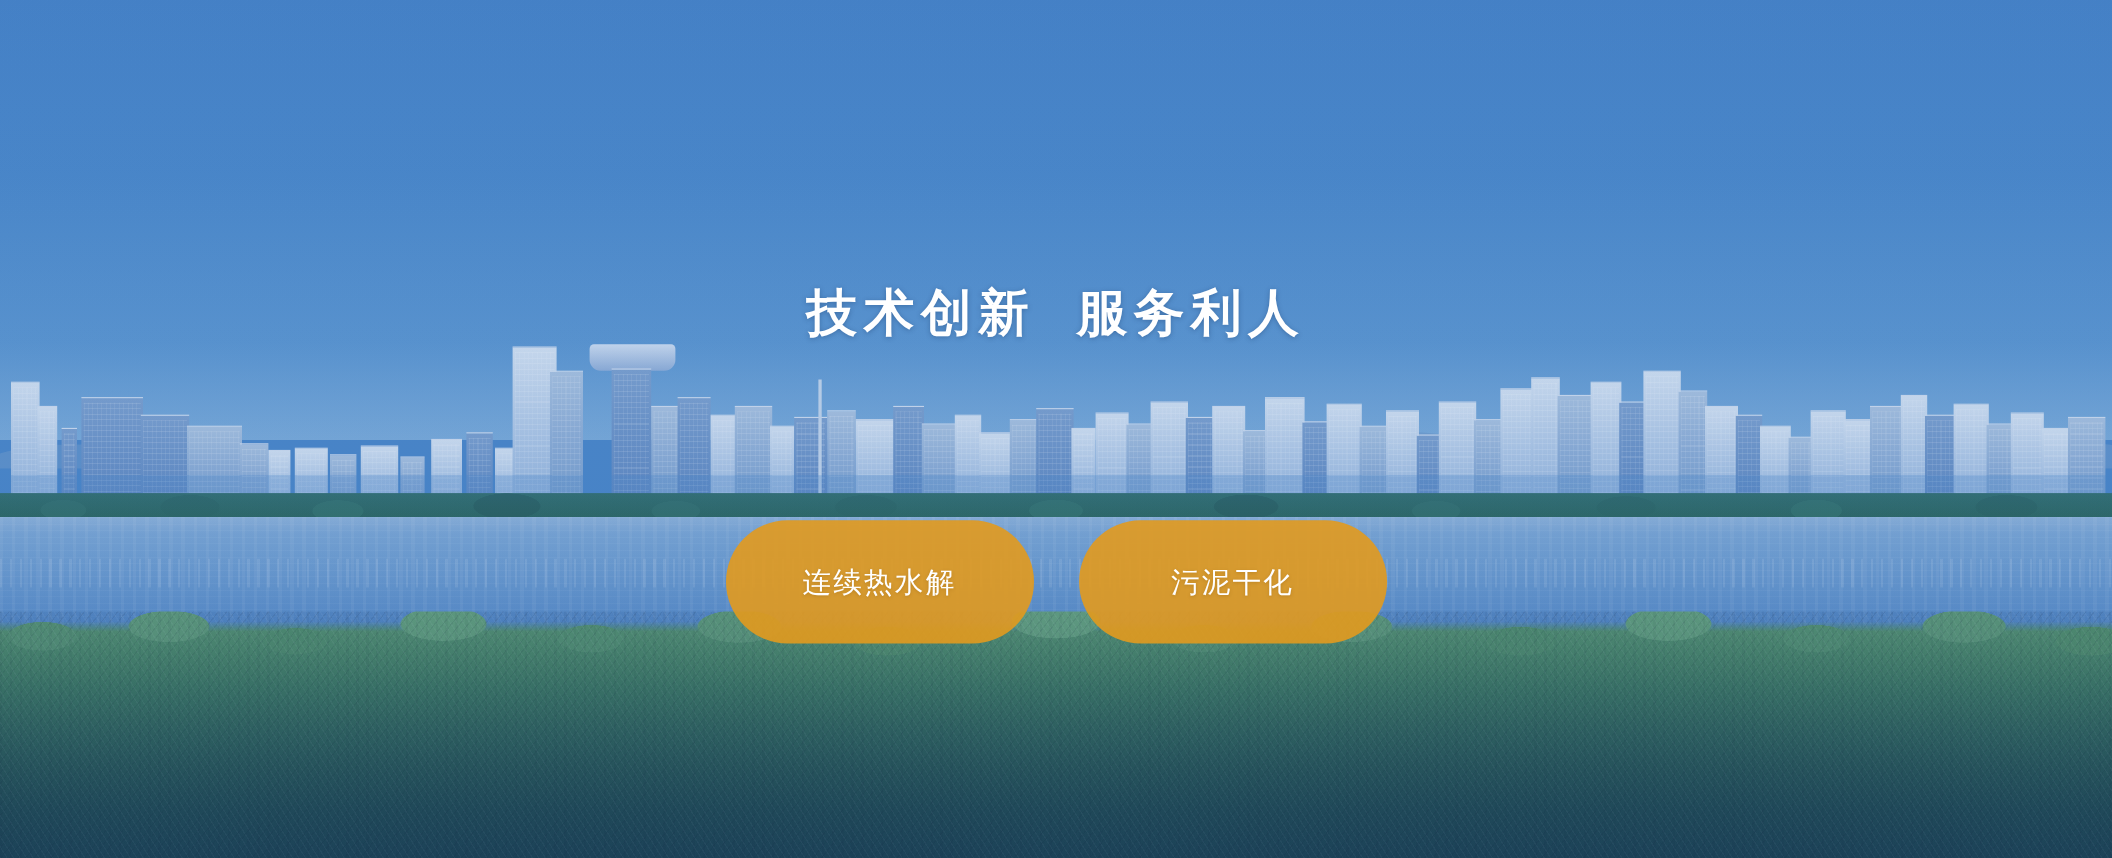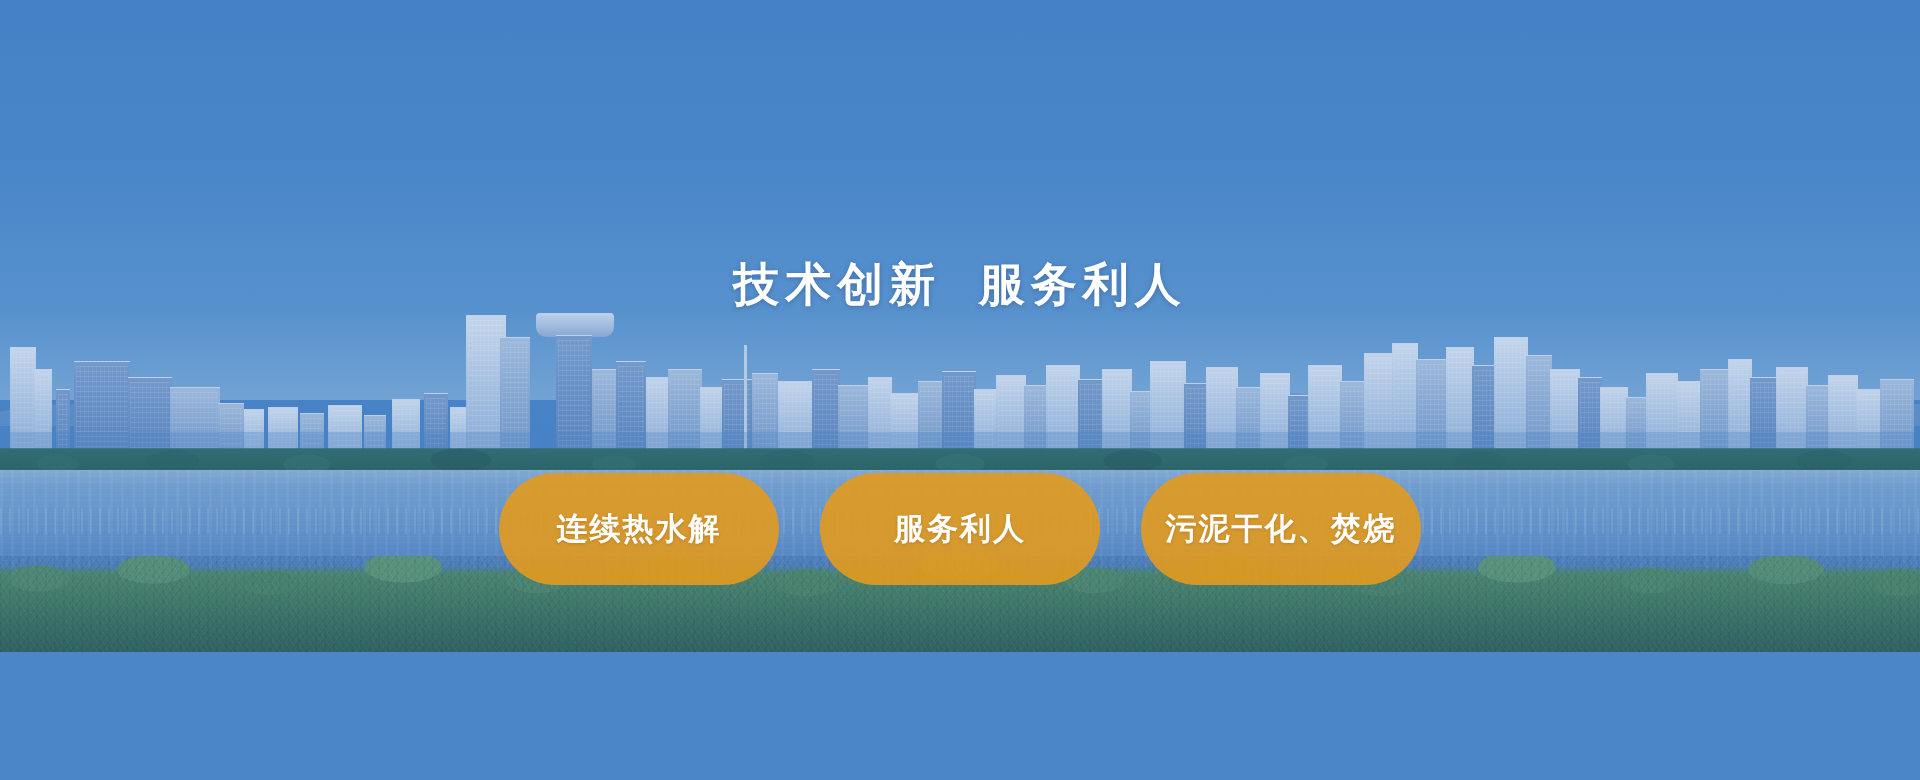--- a/index.html
+++ b/index.html
@@ -6,21 +6,21 @@
   * { margin:0; padding:0; box-sizing:border-box; }
   html, body {
     width:1920px; height:780px;
     overflow:hidden;
     font-family:"Liberation Sans","DejaVu Sans",sans-serif;
     background:#4a86c8;
   }
 
   .hero {
     position:relative;
-    width:1920px; height:652px;
+    width:1920px; height:780px;
     overflow:hidden;
     background:#4a86c8;
   }
 
   
   .sky {
     position:absolute; left:0; top:0; width:1920px; height:400px;
     background:linear-gradient(180deg,#4581c6 0%,#4a87c9 40%,#5b95cf 78%,#7aaad8 100%);
   }
 
@@ -185,22 +185,22 @@
     position:absolute; left:0; top:473px; width:1920px;
     display:flex; justify-content:center; align-items:center;
     gap:41px;
   }
   .pill {
     width:280px; height:112px;
     border-radius:56px;
     background:rgba(226,154,30,.90);
     display:flex; align-items:center; justify-content:center;
     color:#ffffff;
-    font-size:31px;
-    font-weight:bold;
+    font-size:26px;
+    font-weight:normal;
     letter-spacing:2px;
     cursor:pointer;
     border:none;
     font-family:"Liberation Sans","DejaVu Sans",sans-serif;
     text-shadow:0 1px 3px rgba(120,75,10,.30);
   }
 </style>
 </head>
 <body>
 
@@ -306,17 +306,16 @@
   </div>
 
   <div class="grade"></div>
 
   <div class="headline-wrap">
     <div class="title">技术创新  服务利人</div>
   </div>
 
   <div class="btn-row">
     <button class="pill">连续热水解</button>
-    <button class="pill">服务利人</button>
-    <button class="pill">污泥干化、焚烧</button>
+    <button class="pill">污泥干化</button>
   </div>
 
 </div>
 
 </body></html>

